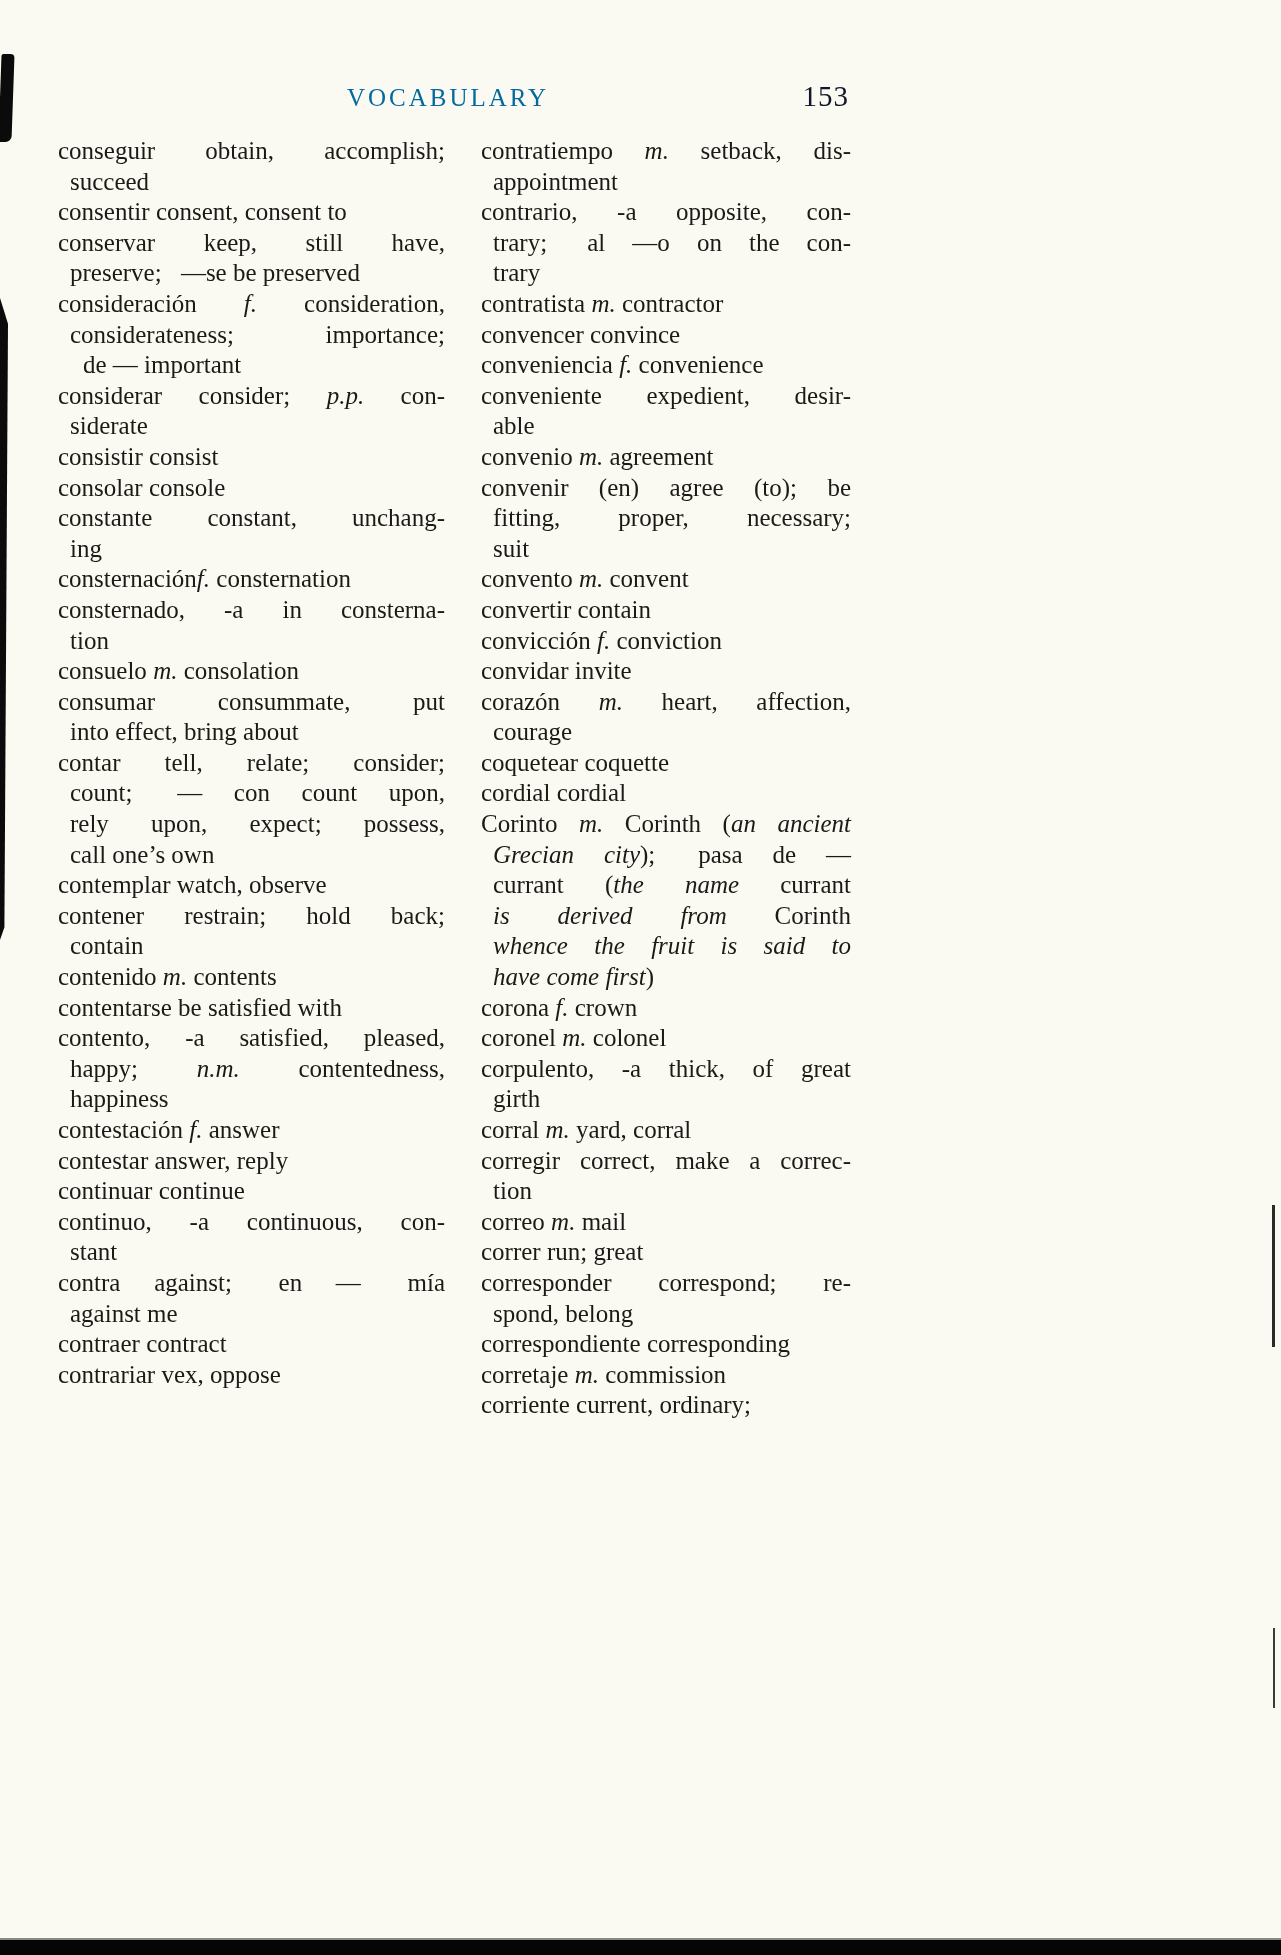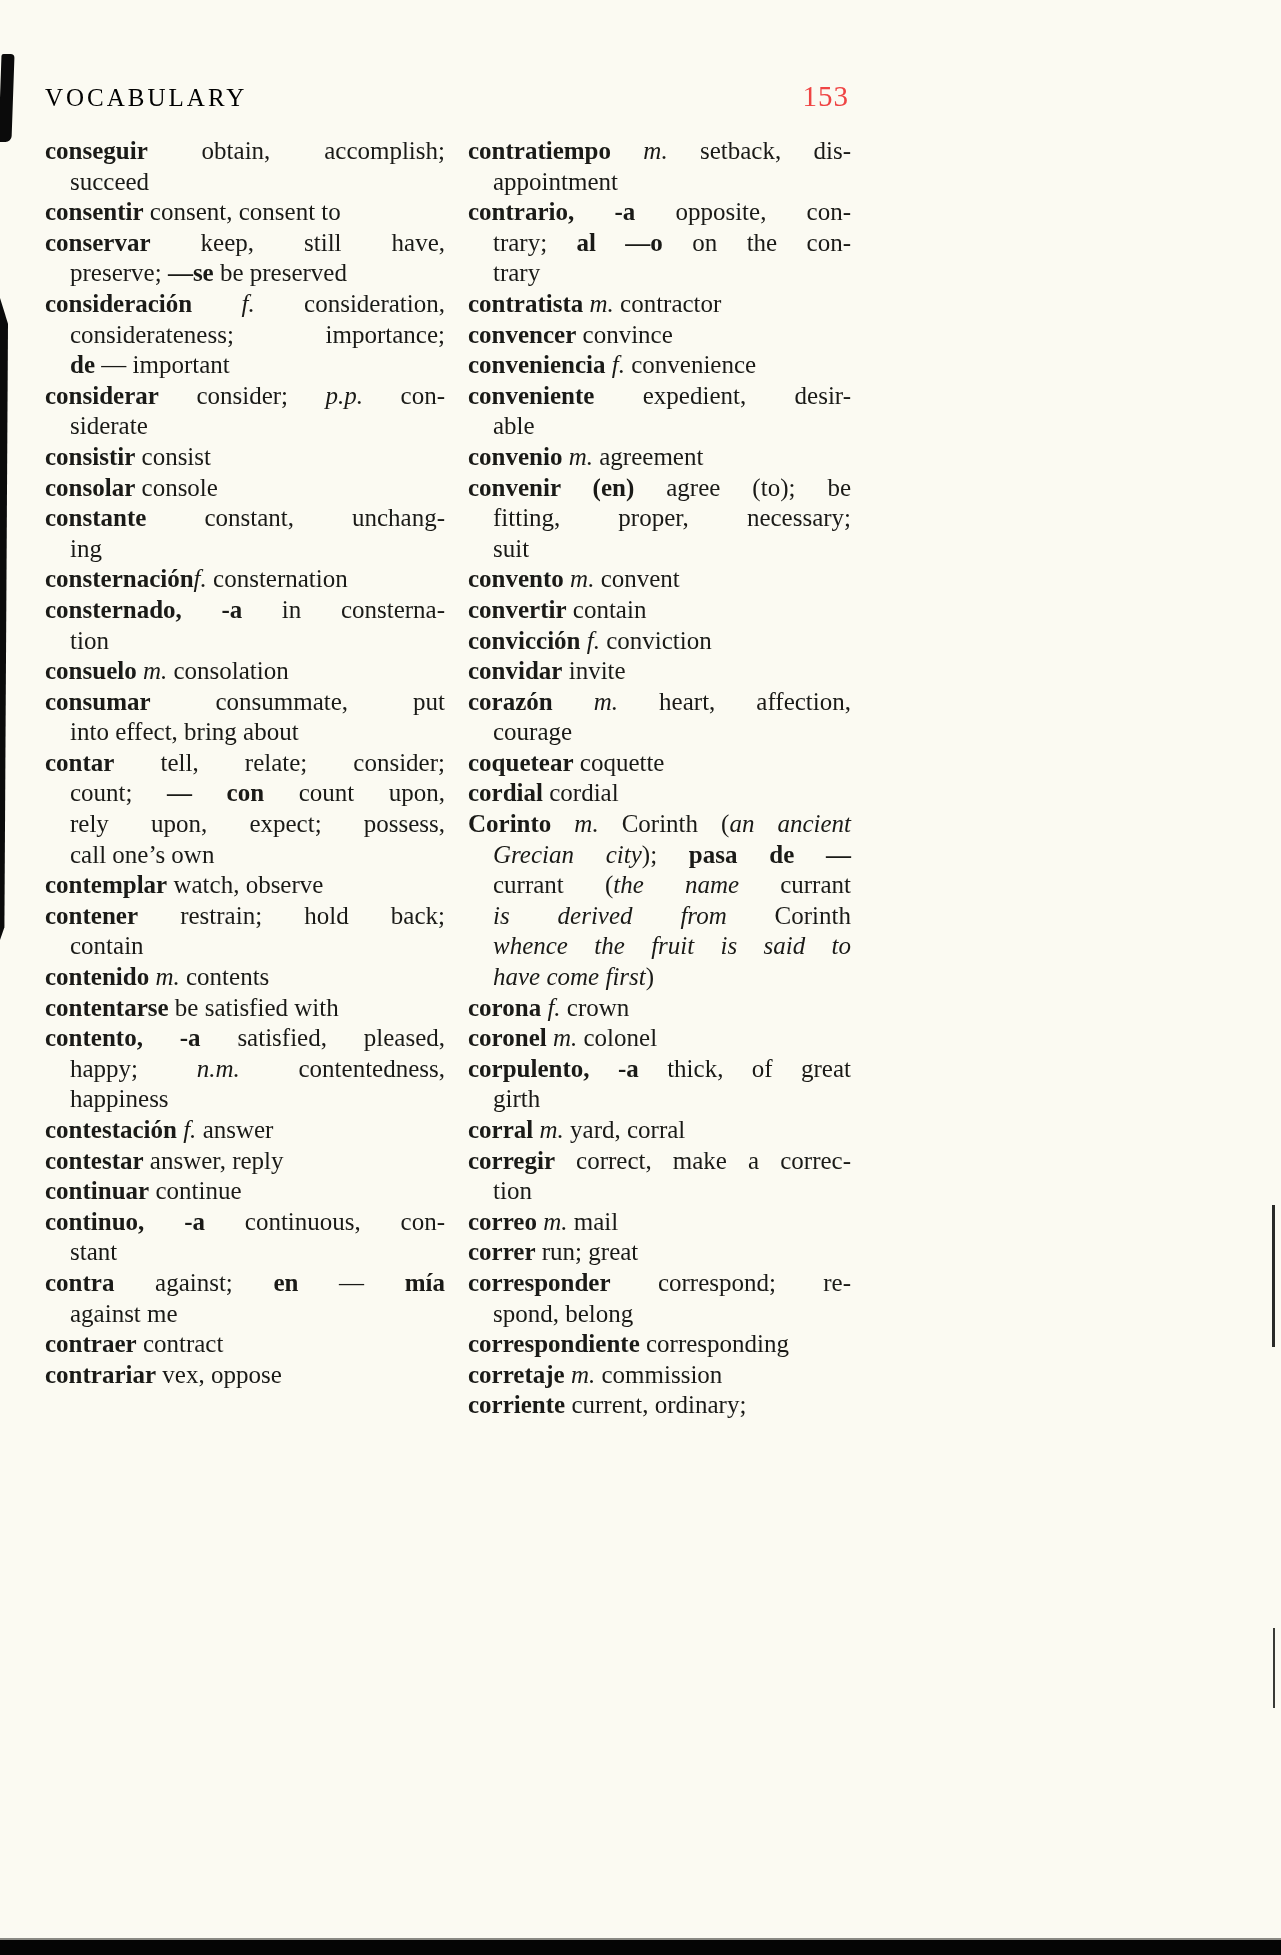--- a/index.html
+++ b/index.html
@@ -12,44 +12,45 @@
     color:#1a1a17;
   }
   .textblock{
     position:absolute;left:45px;top:78px;width:806px;
   }
   .pageheader{
     position:relative;height:58px;
   }
   .header-title{
     position:absolute;left:0;right:0;top:6px;
+    text-align:center;
     font-size:25px;letter-spacing:3px;
-    color:#000000;
+    color:#0369a1;
   }
   .page-number{
     position:absolute;right:2px;top:2px;
     font-size:29px;letter-spacing:1px;
-    color:#ef4444;
+    color:#0f172a;
   }
   .columns{
     display:grid;
     grid-template-columns:400px 383px;
     column-gap:23px;
   }
   .column{min-width:0;}
   .entry{margin:0;}
   .line{
     font-size:25px;
     line-height:30.6px;
     white-space:normal;
     text-align:left;
   }
   .line.cont{padding-left:25px;}
   .line.just{text-align:justify;text-align-last:justify;}
-  .hw{font-weight:bold;}
+  .hw{font-weight:normal;margin-left:13px;}
   .it{font-style:italic;}
 
   
   .artifact{position:absolute;background:#0b0b0b;}
   .mark-topleft{
     left:0;top:54px;width:13px;height:88px;
     border-radius:2px 4px 6px 2px;
     transform:skewX(-2deg);
   }
   .mark-leftedge{

